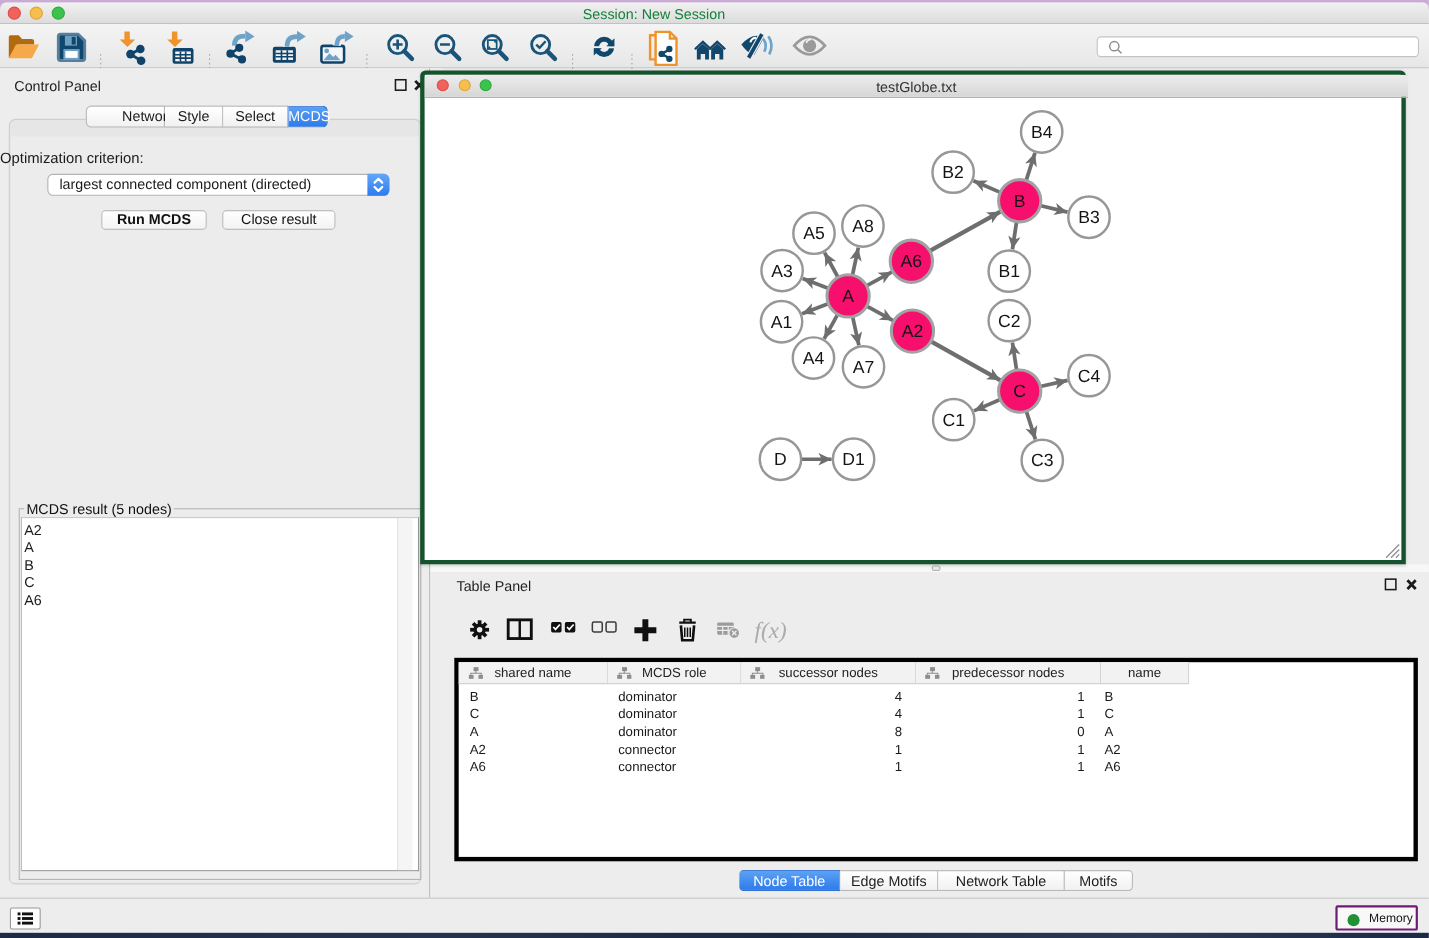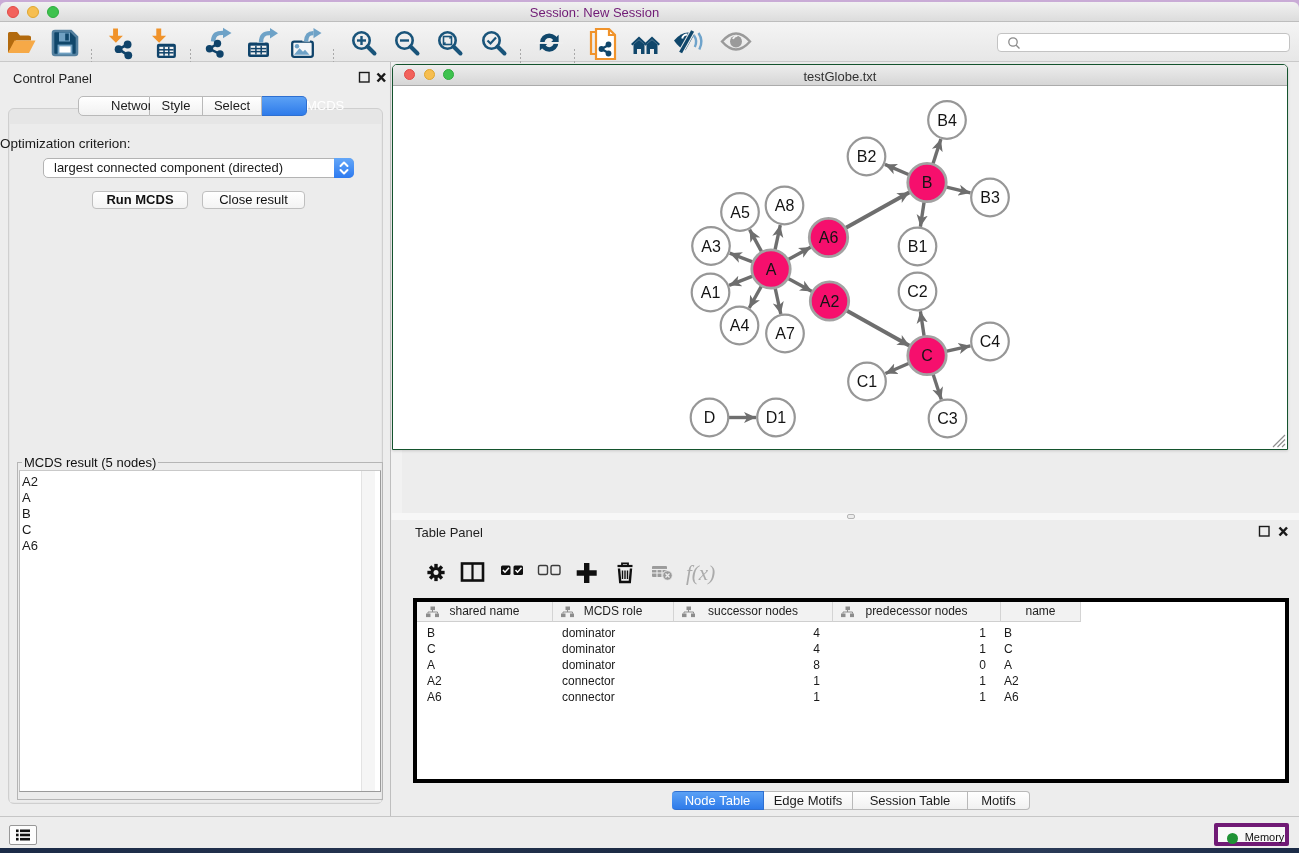--- a/index.html
+++ b/index.html
@@ -3,21 +3,21 @@
 <meta charset="utf-8">
 <style>
 * { margin:0; padding:0; box-sizing:border-box; }
 html,body { width:1299px; height:853px; overflow:hidden; }
 body { font-family:"Liberation Sans", sans-serif; position:relative; background:#ededed; color:#1a1a1a; }
 .abs { position:absolute; }
 
 #desktop-top { left:0; top:0; width:1299px; height:9px; background:#c9abd6; }
 #titlebar { left:0; top:2px; width:1299px; height:20px; background:linear-gradient(#f1f1f1,#dcdcdc); border-bottom:1px solid #bdbdbd; border-radius:6px 6px 0 0; }
 .tl { position:absolute; width:12px; height:12px; border-radius:50%; top:4px; }
-#title-text { left:0; top:5px; width:1189px; text-align:center; font-size:13px; color:#701a75; }
+#title-text { left:0; top:5px; width:1189px; text-align:center; font-size:13px; color:#15803d; }
 
 #toolbar { left:0; top:22px; width:1299px; height:40px; background:linear-gradient(#f4f4f4,#e7e7e7); border-bottom:1px solid #c9c9c9; }
 .tsep { position:absolute; top:27px; height:31px; width:1px; background-image:linear-gradient(#a9a9a9 40%, transparent 40%); background-size:1px 4px; }
 #searchbox { left:997px; top:33px; width:293px; height:19px; background:#fff; border:1px solid #c3c3c3; border-radius:4px; }
 
 #cpanel { left:0; top:62px; width:391px; height:754px; background:#ededed; border-right:1px solid #bfbfbf; }
 #cp-title { left:13px; top:71px; font-size:13px; color:#1f1f1f; }
 #cp-box { left:8px; top:108px; width:375px; height:696px; border:1px solid #cfcfcf; border-radius:6px; background:#e6e6e6; }
 #cp-inner { left:10px; top:124px; width:371px; height:678px; background:#ececec; }
 .tab { position:absolute; top:96px; height:20px; background:linear-gradient(#ffffff,#f1f1f1); border:1px solid #b9b9b9; border-left:none; font-size:13px; text-align:center; color:#1c1c1c; line-height:18px; }
@@ -26,36 +26,36 @@
 .tab.sel { background:linear-gradient(#5ba1f5,#2e7bea); color:#fff; border-color:#2e6fd0; }
 #opt-label { left:0; top:136px; width:391px; text-align:left; font-size:13.5px; }
 #dropdown { left:43px; top:158px; width:311px; height:20px; background:#fff; border:1px solid #b3b3b3; border-radius:5px; font-size:13px; line-height:18px; padding-left:10px; }
 #dd-step { right:-1px; top:-1px; width:20px; height:20px; background:linear-gradient(#64a7f8,#2d7af0); border-radius:0 5px 5px 0; }
 .btn { position:absolute; top:191px; height:18px; background:linear-gradient(#ffffff,#f3f3f3); border:1px solid #bfbfbf; border-radius:4px; font-size:13px; text-align:center; line-height:16px; color:#111; }
 #fieldset { left:17px; top:462px; width:366px; height:338px; border:1px solid #b5b5b5; }
 #fs-legend { left:22px; top:455px; font-size:13px; background:#ececec; padding:0 2px; color:#111; }
 #listbox { left:19px; top:470px; width:362px; height:322px; background:#fff; border:1px solid #9a9a9a; border-top-color:#c9c9c9; border-left-color:#bdbdbd; font-size:13px; line-height:16px; padding:3px 0 0 2px; }
 #list-scroll { right:5px; top:0px; width:14px; height:320px; background:#f5f5f5; border-left:1px solid #e3e3e3; }
 
-#netwin { left:392px; top:64px; width:896px; height:386px; background:#fff; border:1px solid #14532d; border-radius:5px 5px 0 0; box-shadow:0 1px 3px rgba(0,0,0,0.15); }
+#netwin { left:382px; top:64px; width:896px; height:449px; background:#fff; border:4px solid #14532d; border-radius:5px 5px 0 0; box-shadow:0 1px 3px rgba(0,0,0,0.15); }
 #nw-titlebar { left:0; top:0; width:894px; height:21px; background:linear-gradient(#ededed,#d6d6d6); border-bottom:1px solid #ababab; border-radius:4px 4px 0 0; }
 #nw-title { left:0; top:4px; width:894px; text-align:center; font-size:13px; color:#333; }
 
 #tpanel { left:392px; top:520px; width:907px; height:296px; background:#ededed; }
 #tp-title { left:23px; top:5px; font-size:13px; color:#1f1f1f; }
 #ttable { left:21px; top:78px; width:876px; height:185px; background:#fff; border:4px solid #000000; }
 .th { position:absolute; top:0; height:20px; border-right:1px solid #d4d4d4; border-bottom:1px solid #cfcfcf; background:#f2f2f2; font-size:12px; color:#222; text-align:center; line-height:19px; }
 .thi { position:absolute; top:4px; }
 .trow { position:absolute; font-size:12px; height:16px; line-height:16px; }
 
 .btab { position:absolute; top:271px; height:19px; background:linear-gradient(#ffffff,#f1f1f1); border:1px solid #b9b9b9; border-left:none; font-size:13px; text-align:center; color:#1c1c1c; line-height:17px; }
 
 #statusbar { left:0; top:816px; width:1299px; height:32px; background:#ededed; border-top:1px solid #c6c6c6; }
 #list-btn { left:9px; top:8px; width:28px; height:20px; background:#fdfdfd; border:1px solid #989898; border-radius:2px; }
-#mem-btn { left:1214px; top:6px; width:75px; height:23px; background:#f8f8f8; border:4px solid #701a75; border-radius:2px; font-size:11px; line-height:21px; text-align:center; padding-left:26px; color:#111; }
+#mem-btn { left:1214px; top:6px; width:75px; height:23px; background:#f8f8f8; border:2px solid #701a75; border-radius:2px; font-size:11px; line-height:21px; text-align:center; padding-left:26px; color:#111; }
 #mem-dot { position:absolute; left:9px; top:6px; width:11px; height:11px; border-radius:50%; background:#1f9235; }
 #desktop-bottom { left:0; top:848px; width:1299px; height:5px; background:linear-gradient(90deg,#1b2b47,#24334f 30%,#1a2942 55%,#2a3a57 80%,#1b2b47); }
 </style>
 </head>
 <body>
 <div id="desktop-top" class="abs"></div>
 <div id="titlebar" class="abs">
   <div class="tl" style="left:7px;background:#f2625c;border:1px solid #e14b46;"></div>
   <div class="tl" style="left:27px;background:#f6be50;border:1px solid #e0a62e;"></div>
   <div class="tl" style="left:47px;background:#3ec24e;border:1px solid #2eac3e;"></div>
@@ -225,21 +225,21 @@
 <div id="cp-title" class="abs">Control Panel</div>
 <svg class="abs" style="left:358px;top:71px;" width="30" height="13" viewBox="0 0 30 13">
   <rect x="1.5" y="1.5" width="9.5" height="9.5" fill="none" stroke="#1a1a1a" stroke-width="1.4"></rect>
   <path d="M19.5 2.5 L27 10.5 M27 2.5 L19.5 10.5" stroke="#1a1a1a" stroke-width="2.5"></path>
 </svg>
 <div id="cp-box" class="abs"></div>
 <div id="cp-inner" class="abs"></div>
 <div class="tab first" style="left:78px;width:72px;padding-left:32px;">Network</div>
 <div class="tab" style="left:150px;width:53px;">Style</div>
 <div class="tab" style="left:203px;width:59px;">Select</div>
-<div class="tab last sel" style="left:262px;width:36px;padding-left:44px;">MCDS</div>
+<div class="tab last sel" style="left:262px;width:36px;">MCDS</div>
 <div id="opt-label" class="abs">Optimization criterion:</div>
 <div id="dropdown" class="abs">largest connected component (directed)
   <div id="dd-step" class="abs">
     <svg width="20" height="20" viewBox="0 0 20 20">
         <path d="M6.5 8 L10 4.5 L13.5 8" fill="none" stroke="#fff" stroke-width="2" stroke-linecap="round" stroke-linejoin="round"></path>
         <path d="M6.5 12 L10 15.5 L13.5 12" fill="none" stroke="#fff" stroke-width="2" stroke-linecap="round" stroke-linejoin="round"></path>
       </svg>
   </div>
 </div>
 <div class="btn" style="left:92px;width:96px;font-weight:bold;">Run MCDS</div>
@@ -448,21 +448,21 @@
       <div class="trow" style="left:500px;top:71px;width:69px;text-align:right;">1</div>
       <div class="trow" style="left:587px;top:71px;">A2</div>
     <div class="trow" style="left:10px;top:87px;">A6</div>
       <div class="trow" style="left:145px;top:87px;">connector</div>
       <div class="trow" style="left:330px;top:87px;width:73px;text-align:right;">1</div>
       <div class="trow" style="left:500px;top:87px;width:69px;text-align:right;">1</div>
       <div class="trow" style="left:587px;top:87px;">A6</div>
   </div>
   <div class="btab" style="left:280px;width:92px;background:linear-gradient(#5ba1f5,#2e7bea);color:#fff;border-color:#2e6fd0;border-radius:4px 0 0 4px;">Node Table</div>
   <div class="btab" style="left:372px;width:89px;">Edge Motifs</div>
-  <div class="btab" style="left:461px;width:115px;">Session Table</div>
+  <div class="btab" style="left:461px;width:115px;">Network Table</div>
   <div class="btab" style="left:576px;width:62px;border-radius:0 4px 4px 0;">Motifs</div>
 </div>
 
 <div id="statusbar" class="abs">
   <div id="list-btn" class="abs">
     <svg width="26" height="18" viewBox="0 0 26 18">
         <g fill="#111">
           <rect x="6" y="3.5" width="2.6" height="2.6"></rect>
           <rect x="10" y="3.5" width="10" height="2.6"></rect>
           <rect x="6" y="7.7" width="2.6" height="2.6"></rect>

